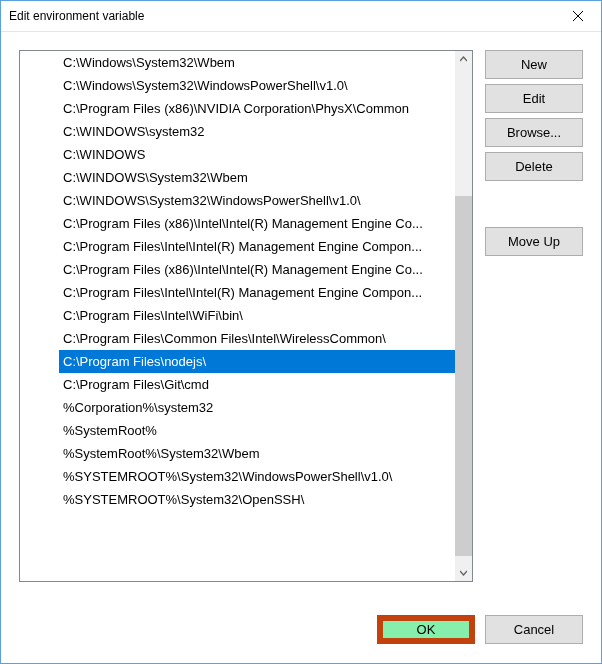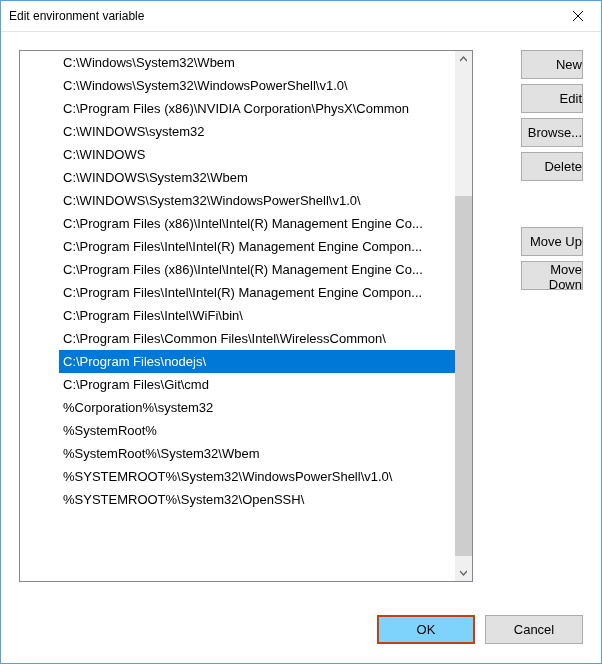--- a/index.html
+++ b/index.html
@@ -106,23 +106,22 @@
   }
   .btn {
     height: 29px;
     border: 1px solid #adadad;
     background: #e1e1e1;
     font-family: inherit;
     font-size: 13px;
     color: #000;
     margin-bottom: 5px;
     padding: 0;
-    text-align: right;
+    text-align: center;
     cursor: default;
-    margin-left: 36px;
   }
   .spacer { height: 41px; }
   .footer {
     height: 66px;
     display: flex;
     justify-content: flex-end;
     align-items: flex-start;
     padding: 18px 18px 0 0;
     gap: 10px;
   }
@@ -130,22 +129,22 @@
     width: 98px;
     height: 29px;
     border: 1px solid #adadad;
     background: #e1e1e1;
     font-family: inherit;
     font-size: 13px;
     color: #000;
     cursor: default;
   }
   .fbtn.default {
-    border: 2px solid #c2410c;
-    background: #7dd3fc;
+    border: 6px solid #c2410c;
+    background: #86efac;
     margin-left: 12px;
   }
 </style>
 </head>
 <body>
 
 <div class="window">
 
   <div class="titlebar">
     <div class="titlebar-title">Edit environment variable</div>
@@ -201,21 +200,20 @@
       </div>
     </div>
 
     <div class="sidebtns">
       <button class="btn">New</button>
       <button class="btn">Edit</button>
       <button class="btn">Browse...</button>
       <button class="btn">Delete</button>
       <div class="spacer"></div>
       <button class="btn">Move Up</button>
-      <button class="btn">Move Down</button>
       <div class="spacer"></div>
     </div>
 
   </div>
 
   <div class="footer">
     <button class="fbtn default">OK</button>
     <button class="fbtn">Cancel</button>
   </div>
 

